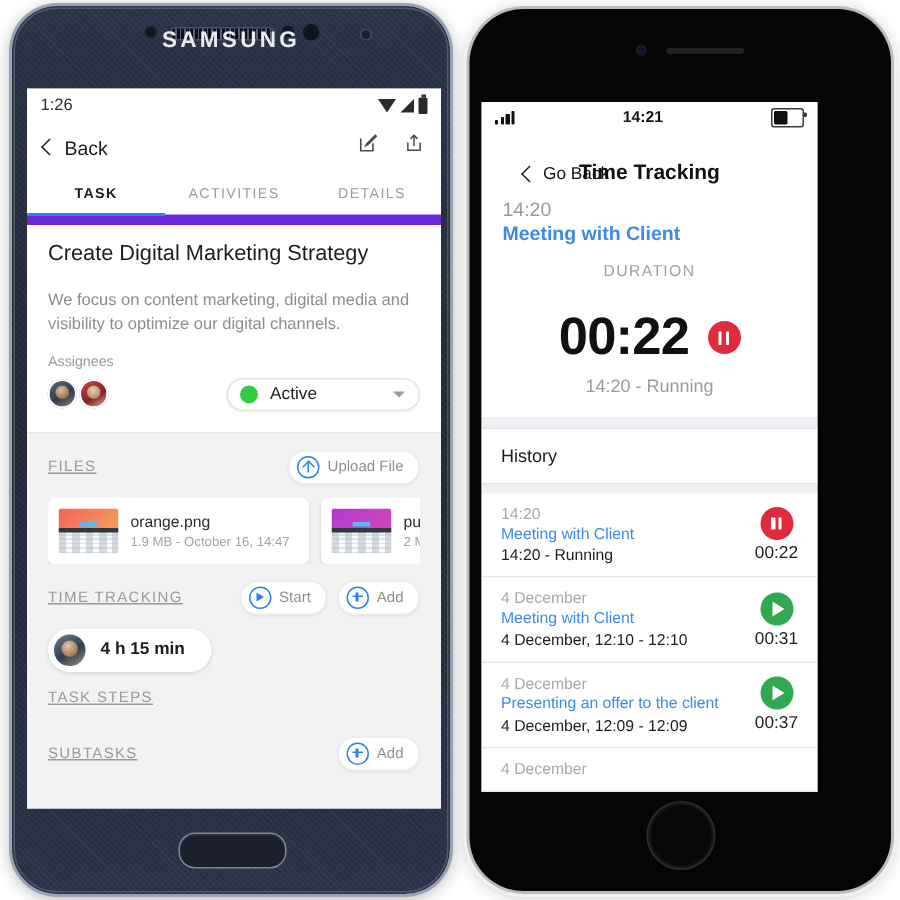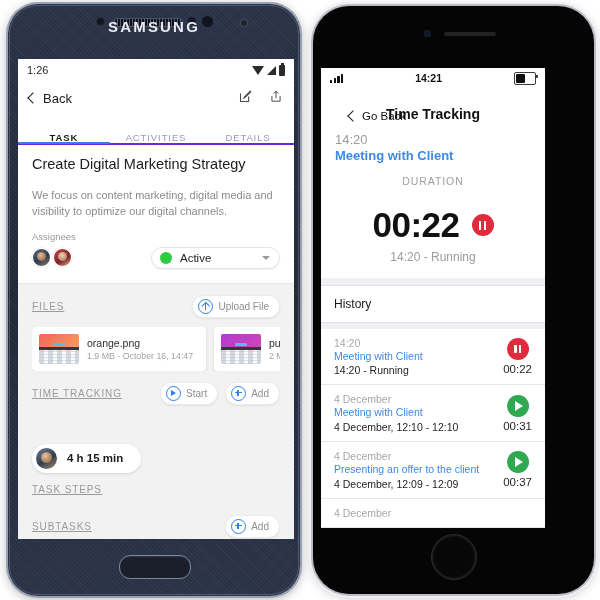--- a/index.html
+++ b/index.html
@@ -205,23 +205,22 @@
     transform: rotate(45deg);
     margin-bottom: 1px;
   }
   .a-actions { display: flex; align-items: center; gap: 16px; }
   .a-icon-btn { cursor: pointer; display: block; }
 
   
   .a-tabs {
     display: flex;
     height: 28px;
-    border-bottom: 2px solid #6d28d9;
-    background: #fff;
-    align-items: flex-end;
+    border-bottom: 7px solid #6d28d9;
+    background: #fff;
   }
   .a-tab {
     flex: 1;
     display: flex;
     align-items: center;
     justify-content: center;
     font-size: 9.5px;
     letter-spacing: 0.9px;
     color: #9c9c9c;
     cursor: pointer;
@@ -450,21 +449,20 @@
 
   .tt-chip {
     display: inline-flex;
     align-items: center;
     gap: 10px;
     background: #fff;
     border-radius: 16px;
     padding: 4px 18px 4px 4px;
     box-shadow: 0 1px 3px rgba(0,0,0,0.13);
     cursor: pointer;
-    margin-top: 30px;
   }
   .tt-avatar {
     width: 21px; height: 21px;
     border-radius: 50%;
     background: linear-gradient(150deg,#6a7d93 0%,#31404f 55%,#a08a72 100%);
     position: relative;
     overflow: hidden;
     flex: none;
   }
   .tt-avatar::after {

